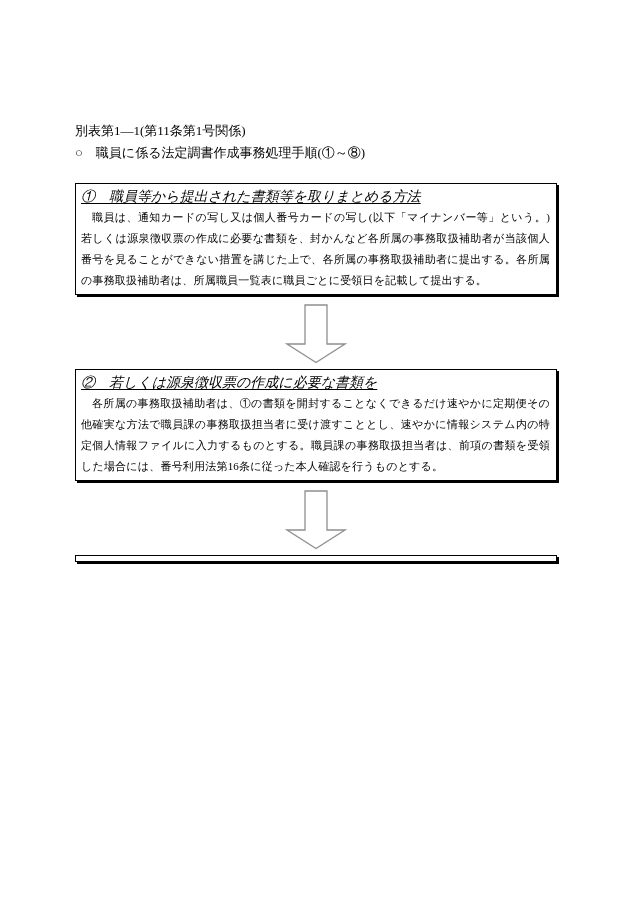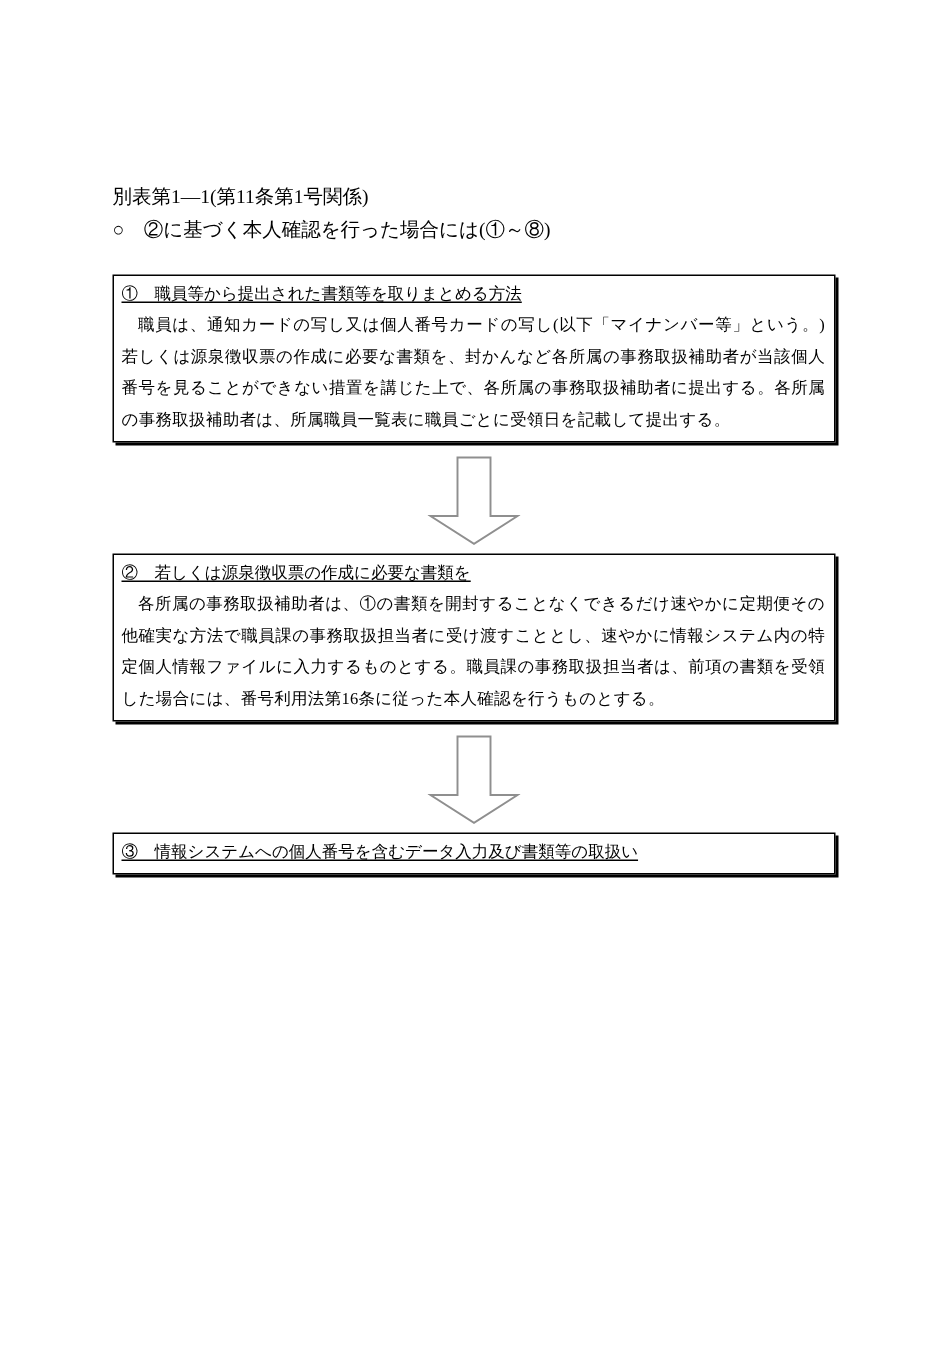--- a/index.html
+++ b/index.html
@@ -31,25 +31,26 @@
     line-height:22px;
     white-space:nowrap;
   }
   .step-box{
     border:1px solid var(--box_border);
     box-shadow:2px 2px 0 var(--box_border);
     padding:2px 6px 3px 5px;
     background:var(--page_bg);
   }
   .box-title{
-    font-size:11px;
+    font-size:14px;
     line-height:21px;
     text-decoration:underline;
     text-underline-offset:2px;
     white-space:nowrap;
+    font-style:italic;
   }
   .box-body{
     font-size:11px;
     line-height:21px;
     text-align:justify;
     text-indent:1em;
     letter-spacing:0.2px;
   }
   .arrow-wrap{
     text-align:center;
@@ -58,21 +59,21 @@
   }
   .arrow-wrap svg{display:inline-block;}
 </style>
 </head>
 <body>
 
 <div class="page">
 
   <div class="doc-header">
     <div class="hline">別表第1―1(第11条第1号関係)</div>
-    <div class="hline">○　②に基づく本人確認を行った場合には(①～⑧)</div>
+    <div class="hline">○　職員に係る法定調書作成事務処理手順(①～⑧)</div>
   </div>
 
   <section class="step-box">
     <div class="box-title">①　職員等から提出された書類等を取りまとめる方法</div>
     <p class="box-body">職員は、通知カードの写し又は個人番号カードの写し(以下「マイナンバー等」という。)若しくは源泉徴収票の作成に必要な書類を、封かんなど各所属の事務取扱補助者が当該個人番号を見ることができない措置を講じた上で、各所属の事務取扱補助者に提出する。各所属の事務取扱補助者は、所属職員一覧表に職員ごとに受領日を記載して提出する。</p>
   </section>
 
   <div class="arrow-wrap">
     <svg width="62" height="60" viewBox="0 0 62 60" aria-hidden="true">
       <path d="M20 1 H42 V40 H60 L31 58.5 L2 40 H20 Z" fill="#ffffff" stroke="var(--arrow_outline)" stroke-width="1.3" stroke-linejoin="miter"></path>
@@ -84,16 +85,15 @@
     <p class="box-body">各所属の事務取扱補助者は、①の書類を開封することなくできるだけ速やかに定期便その他確実な方法で職員課の事務取扱担当者に受け渡すこととし、速やかに情報システム内の特定個人情報ファイルに入力するものとする。職員課の事務取扱担当者は、前項の書類を受領した場合には、番号利用法第16条に従った本人確認を行うものとする。</p>
   </section>
 
   <div class="arrow-wrap">
     <svg width="62" height="60" viewBox="0 0 62 60" aria-hidden="true">
       <path d="M20 1 H42 V40 H60 L31 58.5 L2 40 H20 Z" fill="#ffffff" stroke="var(--arrow_outline)" stroke-width="1.3" stroke-linejoin="miter"></path>
     </svg>
   </div>
 
   <section class="step-box">
-    <div class="box-title">③　情報システムへの個人番号を含むデータ入力及び書類等の取扱い</div>
   </section>
 
 </div>
 
 </body></html>

